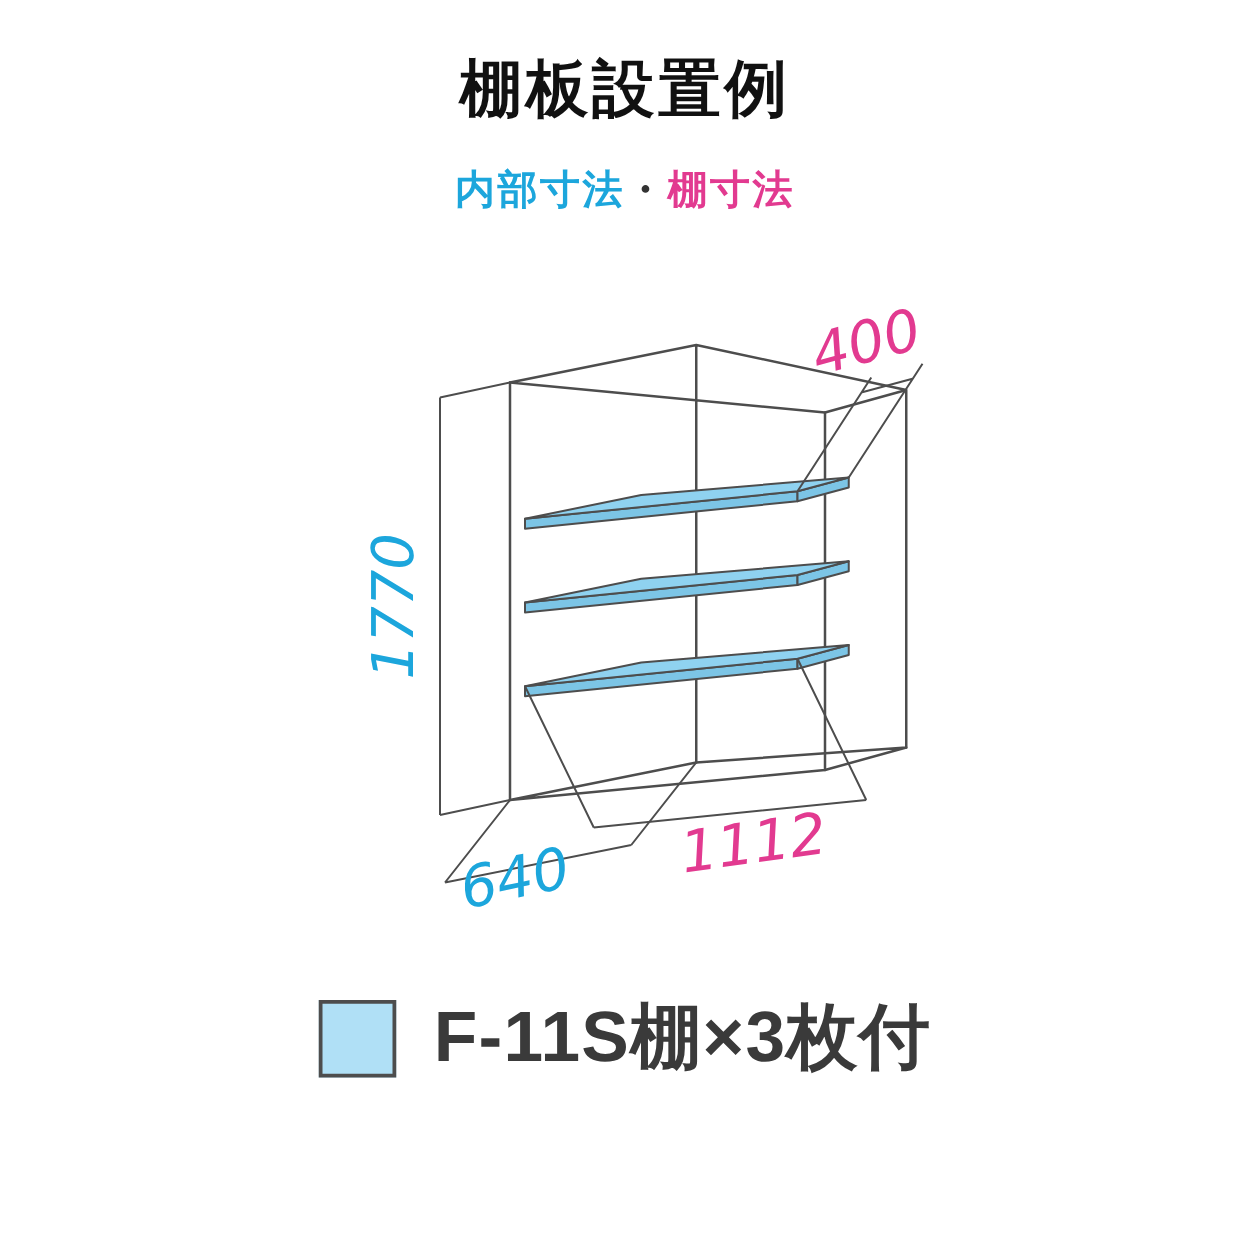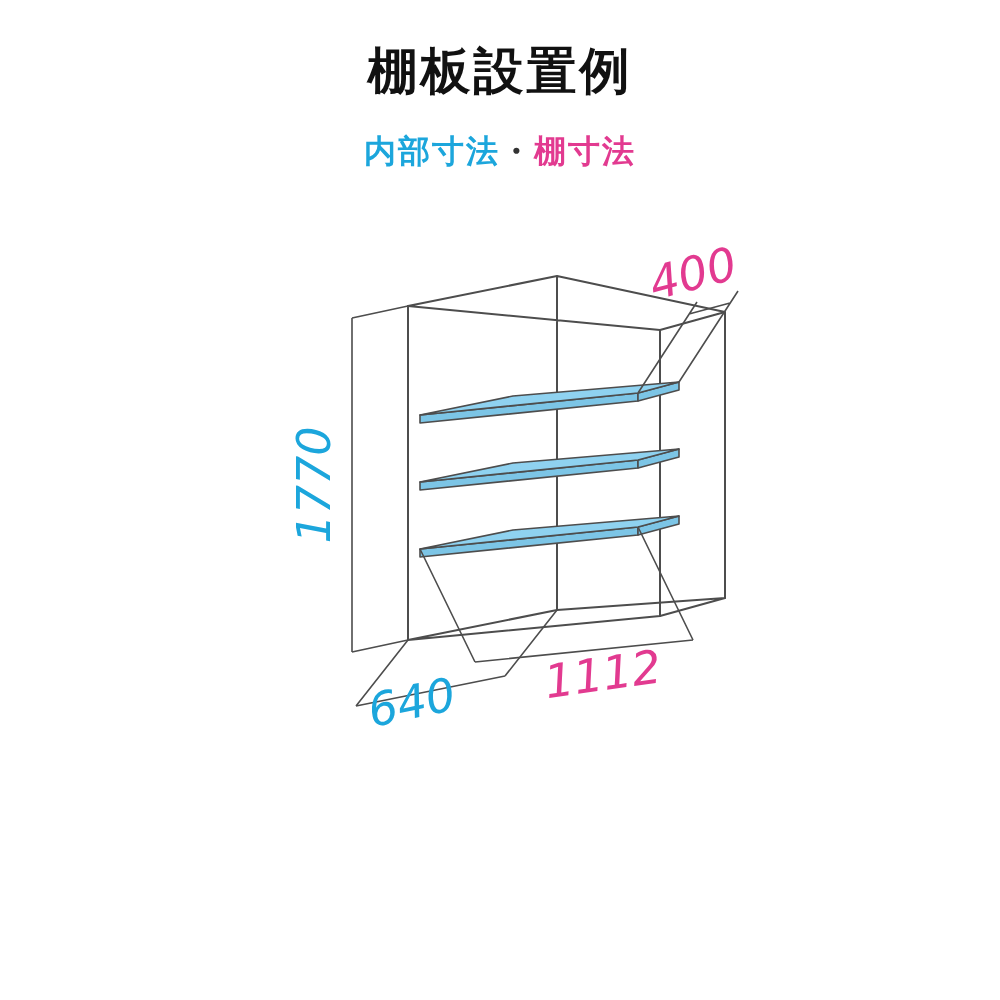--- a/index.html
+++ b/index.html
@@ -107,14 +107,18 @@
       <path stroke="#4d4d4d" stroke-width="1.6" fill="none" d="M408,640 L356,706 M557,610 L505,676 M356,706 L505,676"></path>
       <text class="dim-text dim-blue" x="415" y="718" font-size="46" text-anchor="middle" transform="rotate(-12 415 718)">640</text>
     </g>
 
     <g>
       <path stroke="#4d4d4d" stroke-width="1.6" fill="none" d="M420,549 L475,662 M638,527 L693,640 M475,662 L693,640"></path>
       <text class="dim-text dim-magenta" x="605" y="690" font-size="46" text-anchor="middle" transform="rotate(-8 605 690)">1112</text>
     </g>
   </svg>
 
+  <div class="legend">
+    <div class="legend-swatch"></div>
+    <div class="legend-label">F-11S棚×3枚付</div>
+  </div>
 
 </div>
 
 </body></html>

